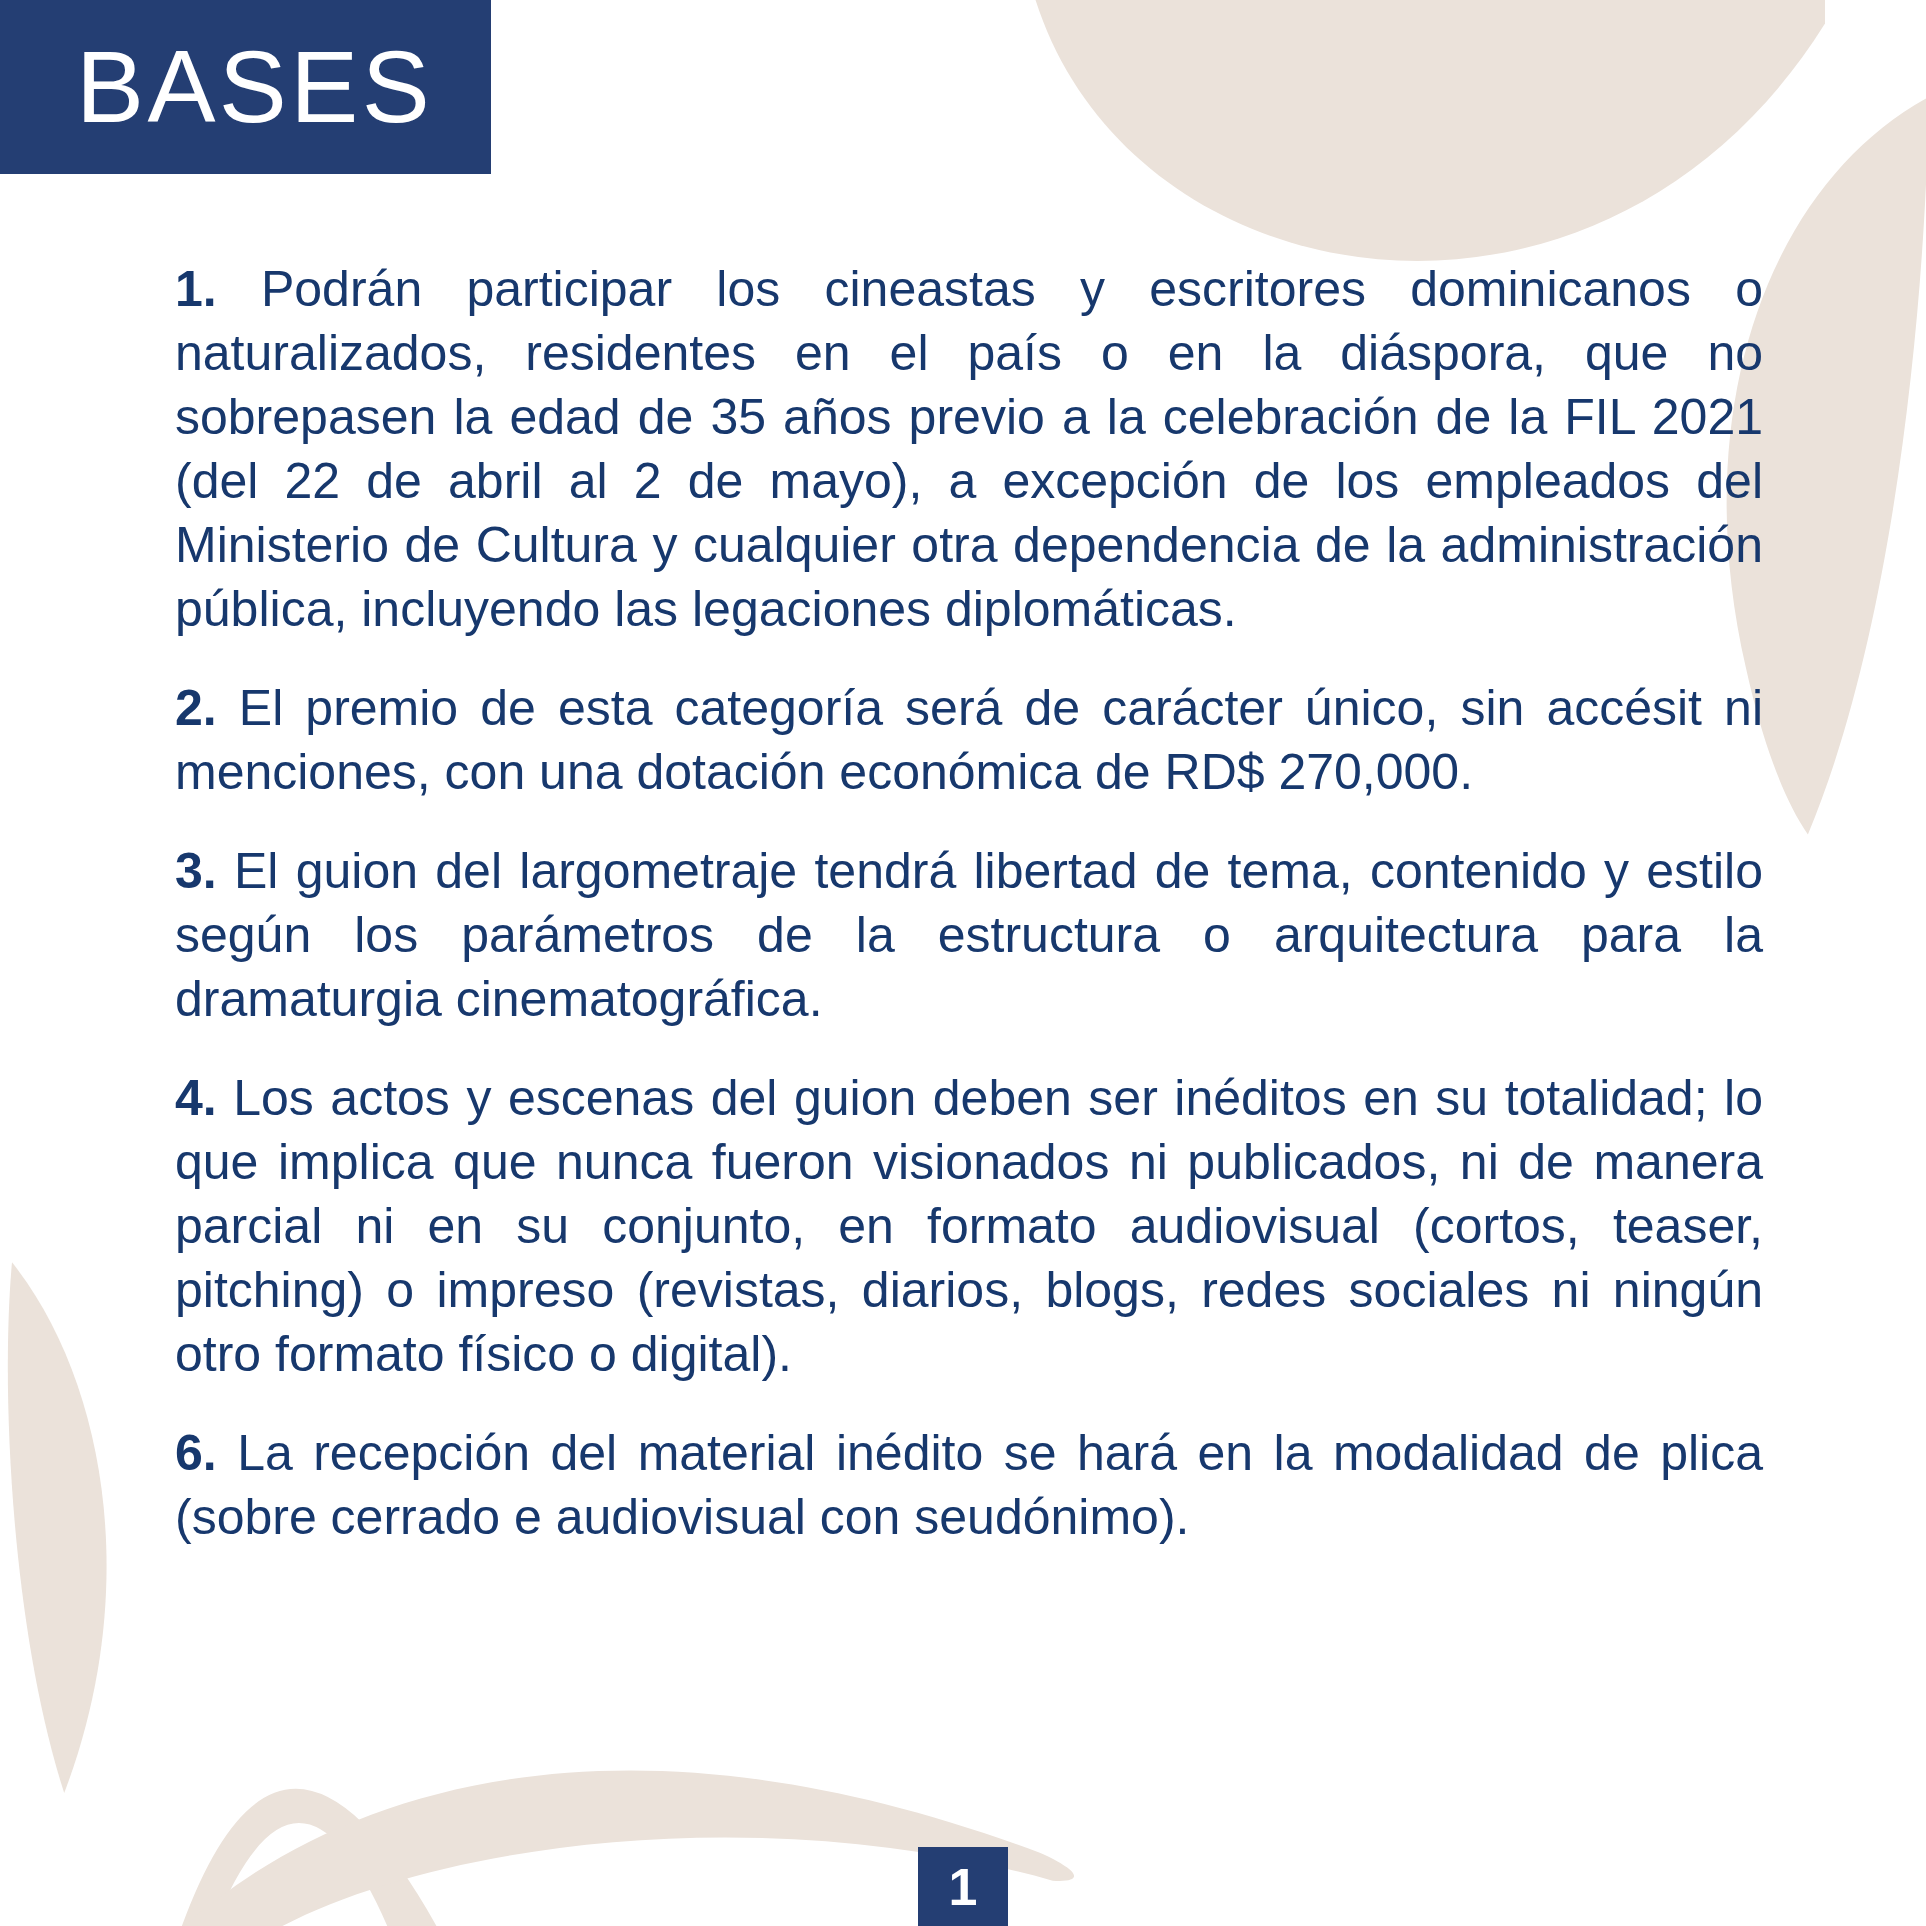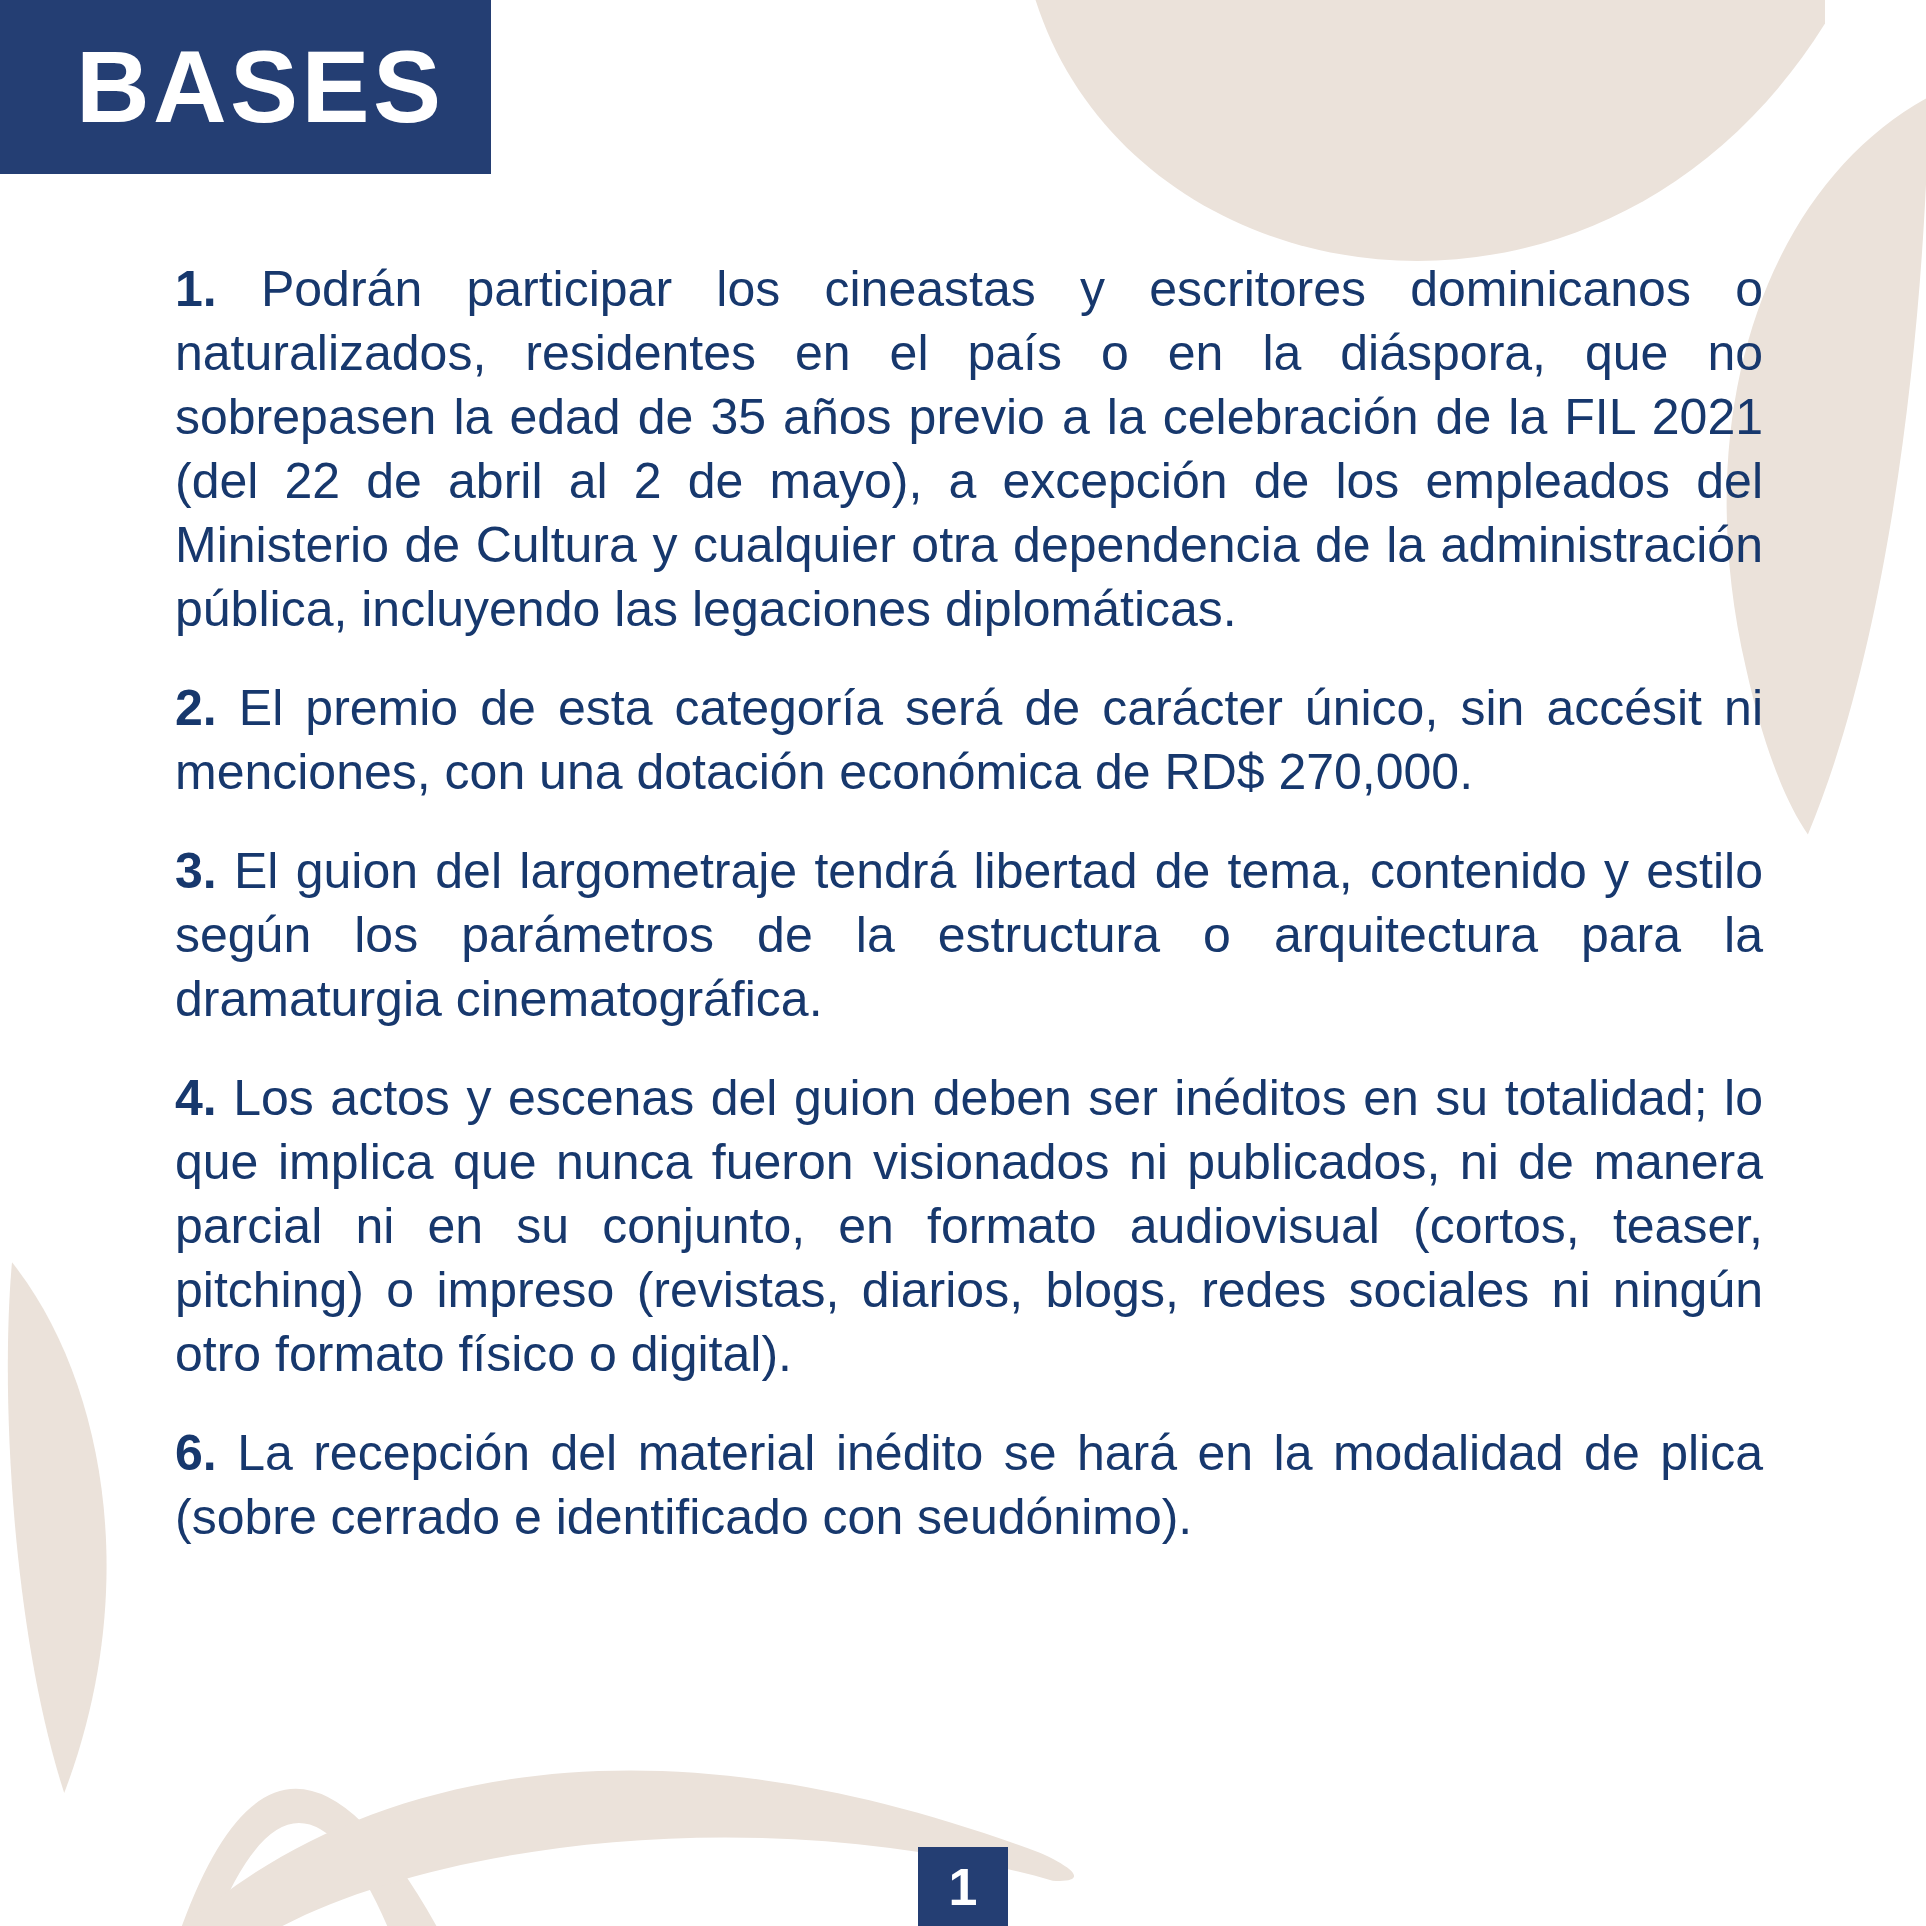--- a/index.html
+++ b/index.html
@@ -12,21 +12,21 @@
   }
   #decor{position:absolute;left:0;top:0;width:1926px;height:1926px;pointer-events:none;}
   #header-box{
     position:absolute;left:0;top:0;width:491px;height:174px;
     background:#243E73;
     display:flex;align-items:center;
   }
   #header-title{
     color:#ffffff;
     font-size:102px;
-    font-weight:700;
+    font-weight:400;
     letter-spacing:3.4px;
     padding-left:76px;
     line-height:1;
   }
   #body-text{
     position:absolute;left:160px;top:257px;width:1603px;
     color:#17386D;
     font-size:50px;
     line-height:64px;
     text-align:justify;
@@ -65,21 +65,21 @@
 
   <div id="header-box">
     <span id="header-title">BASES</span>
   </div>
 
   <div id="body-text">
     <p><span class="pnum">1.</span><span> Podrán participar los cineastas y escritores dominicanos o naturalizados, residentes en el país o en la diáspora, que no sobrepasen la edad de 35 años previo a la celebración de la FIL 2021 (del 22 de abril al 2 de mayo), a excepción de los empleados del Ministerio de Cultura y cualquier otra dependencia de la administración pública, incluyendo las legaciones diplomáticas.</span></p>
     <p><span class="pnum">2.</span><span> El premio de esta categoría será de carácter único, sin accésit ni menciones, con una dotación económica de RD$ 270,000.</span></p>
     <p><span class="pnum">3.</span><span> El guion del largometraje tendrá libertad de tema, contenido y estilo según los parámetros de la estructura o arquitectura para la dramaturgia cinematográfica.</span></p>
     <p><span class="pnum">4.</span><span> Los actos y escenas del guion deben ser inéditos en su totalidad; lo que implica que nunca fueron visionados ni publicados, ni de manera parcial ni en su conjunto, en formato audiovisual (cortos, teaser, pitching) o impreso (revistas, diarios, blogs, redes sociales ni ningún otro formato físico o digital).</span></p>
-    <p><span class="pnum">6.</span><span> La recepción del material inédito se hará en la modalidad de plica (sobre cerrado e identificado con seudónimo).</span></p>
+    <p><span class="pnum">6.</span><span> La recepción del material inédito se hará en la modalidad de plica (sobre cerrado e audiovisual con seudónimo).</span></p>
   </div>
 
   <div id="footer-box">
     <span id="footer-page-number">1</span>
   </div>
 
 </div>
 
 
 </body></html>

